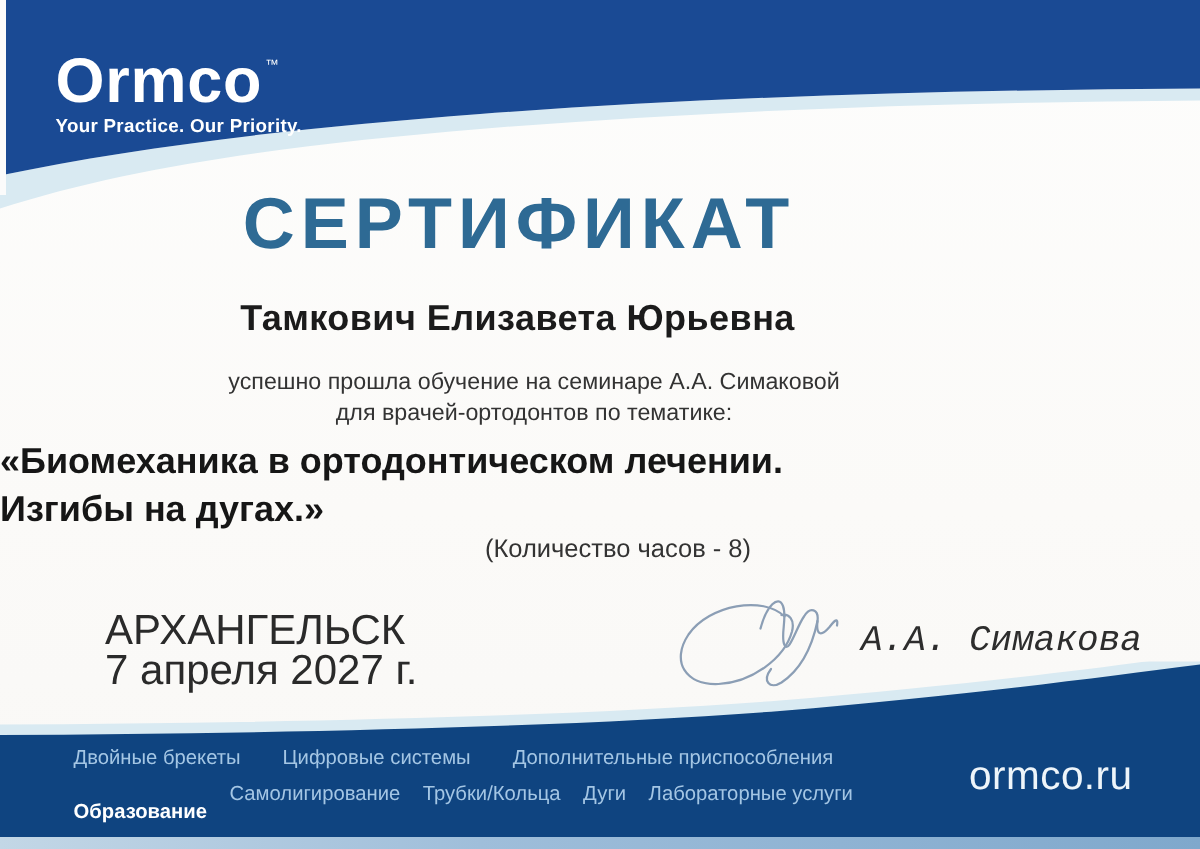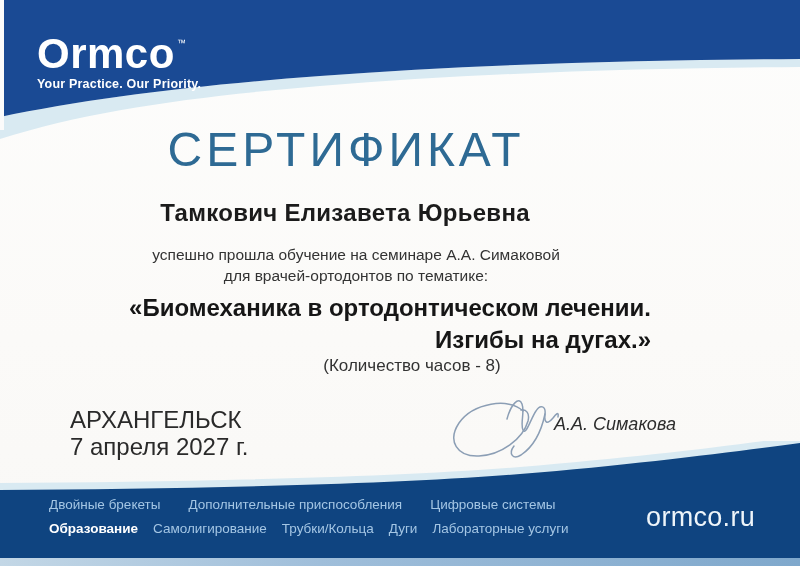--- a/index.html
+++ b/index.html
@@ -9,39 +9,39 @@
     font-family:"Liberation Sans", sans-serif;
   }
   
   .top-banner{position:absolute;left:0;top:0;width:800px;height:150px;}
   .logo-block{position:absolute;left:37px;top:20px;color:#ffffff;}
   .logo-text{font-size:42px;font-weight:bold;letter-spacing:.5px;line-height:46px;}
   .logo-tm{font-size:9px;vertical-align:22px;margin-left:2px;font-weight:normal;}
   .logo-tagline{font-size:12.5px;font-weight:bold;letter-spacing:.2px;margin-top:0;}
   
   .title{position:absolute;left:0;top:122px;width:692px;text-align:center;
-    font-size:48px;letter-spacing:4px;color:#2e6a94;font-weight:400;}
+    font-size:48px;letter-spacing:4px;color:#2e6a94;font-weight:700;}
   .recipient{position:absolute;left:0;top:199px;width:690px;text-align:center;
     font-size:24px;font-weight:bold;color:#1b1b1b;letter-spacing:.3px;}
   .description{position:absolute;left:0;top:244px;width:712px;text-align:center;
     font-size:15.5px;color:#333333;line-height:21px;}
-  .topic{position:absolute;left:0;top:292px;width:651px;text-align:right;
+  .topic{position:absolute;left:0;top:292px;width:651px;text-align:left;
     font-size:24px;font-weight:bold;color:#161616;line-height:32px;}
   .hours{position:absolute;left:0;top:356px;width:800px;text-align:center;
     font-size:17px;color:#333333;padding-left:12px;}
-  .city-date{position:absolute;left:70px;top:406px;font-size:24px;color:#2a2a2a;line-height:27px;}
-  .signer{position:absolute;left:554px;top:414px;font-size:18px;font-style:italic;color:#2d2d2d;}
+  .city-date{position:absolute;left:70px;top:406px;font-size:28px;color:#2a2a2a;line-height:27px;}
+  .signer{position:absolute;left:574px;top:414px;font-size:24px;font-style:italic;color:#2d2d2d;font-family:Liberation Mono, monospace;}
   .signature{position:absolute;left:443px;top:391px;width:124px;height:80px;}
   
   .footer-svg{position:absolute;left:0;bottom:0;width:800px;height:125px;}
   .menu-row{position:absolute;left:49px;display:flex;color:#a4c6e4;font-size:13.5px;white-space:nowrap;}
   .menu-row-1{top:497px;gap:28px;}
   .menu-row-2{top:521px;gap:15px;}
   .menu-item{display:inline-block;}
-  .menu-item.active{color:#ffffff;font-weight:bold;}
+  .menu-item.active{color:#ffffff;font-weight:bold;margin-top:12px;}
   .site-link{position:absolute;right:45px;top:502px;font-size:27px;color:#eef5fa;letter-spacing:.3px;}
   .bottom-strip{position:absolute;left:0;bottom:0;width:800px;height:8px;
     background:linear-gradient(90deg,#c3d7e6 0%,#9fbeda 40%,#7fa8cc 100%);}
   .left-sliver{position:absolute;left:0;top:0;width:4px;height:130px;background:#fbfbfb;}
 </style>
 </head>
 <body>
 
 <div class="stage">
 
@@ -82,22 +82,22 @@
   </svg>
   <div class="signer">А.А. Симакова</div>
 
   <svg class="footer-svg" viewBox="0 0 800 125" preserveAspectRatio="none">
     <path d="M0,42 C180,41 380,37 520,26 C640,16 730,5 800,-5 L800,10 C730,14 640,26 520,36 C380,47 180,51 0,52 Z" fill="#d9eaf2"></path>
     <path d="M0,49 C180,48 380,44 520,33 C640,23 730,11 800,2 L800,125 L0,125 Z" fill="#0f4480"></path>
   </svg>
 
   <div class="menu-row menu-row-1">
       <span class="menu-item">Двойные брекеты</span>
+      <span class="menu-item">Цифровые системы</span>
       <span class="menu-item">Дополнительные приспособления</span>
-      <span class="menu-item">Цифровые системы</span>
     </div>
   <div class="menu-row menu-row-2">
       <span class="menu-item active">Образование</span>
       <span class="menu-item">Самолигирование</span>
       <span class="menu-item">Трубки/Кольца</span>
       <span class="menu-item">Дуги</span>
       <span class="menu-item">Лабораторные услуги</span>
     </div>
   <div class="site-link">ormco.ru</div>
   <div class="bottom-strip"></div>

